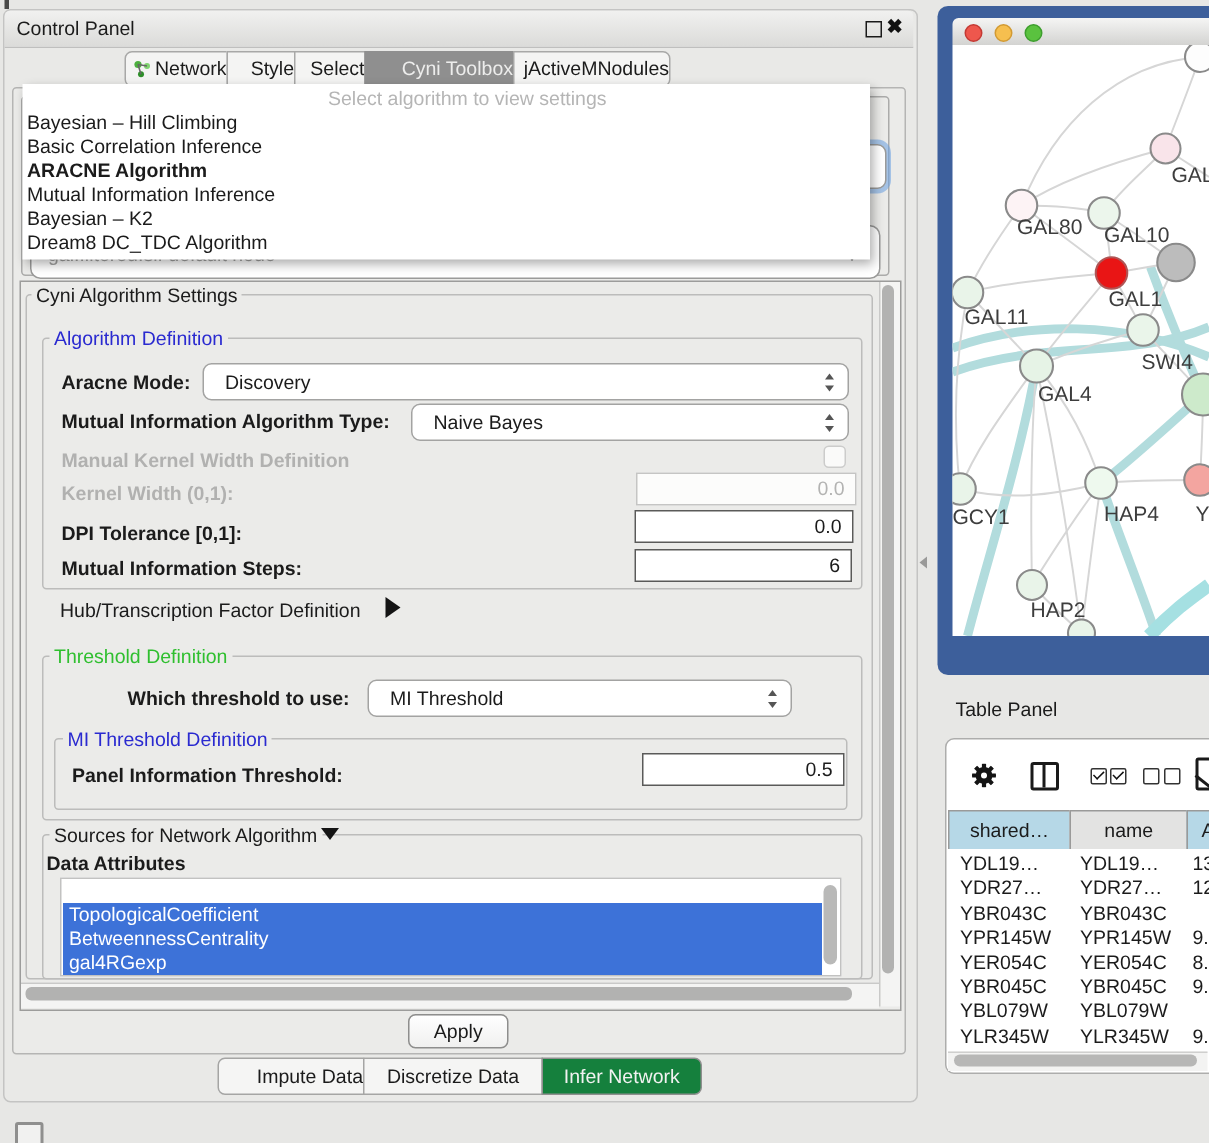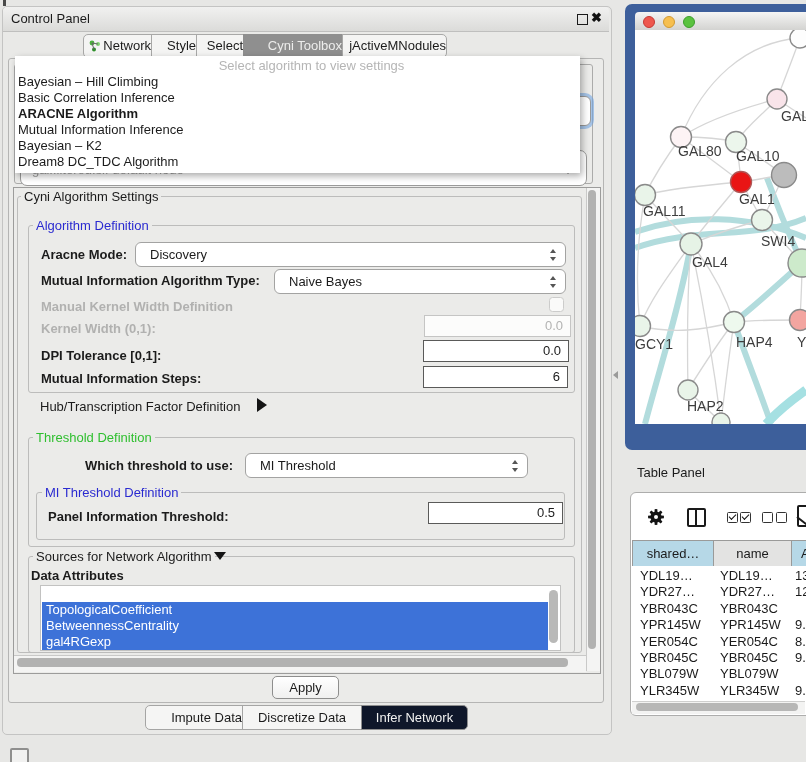--- a/index.html
+++ b/index.html
@@ -38,21 +38,21 @@
   .field{background:#fff;border:1.5px solid #5a5a59;height:20px;line-height:20px;text-align:right;padding-right:7px;}
   .field.dis{border:1px solid #c5c5c4;background:#fcfcfb;color:#b3b3b2;}
   .checkbox{left:549px;top:297px;width:13px;height:13px;border:1.5px solid #cccccb;border-radius:3.5px;background:#fafaf9;}
   .tri-right{width:0;height:0;border-left:9px solid #141414;border-top:6px solid transparent;border-bottom:6px solid transparent;}
   .tri-down{width:0;height:0;border-top:8px solid #141414;border-left:6px solid transparent;border-right:6px solid transparent;}
   .listbox{left:40px;top:585px;width:519px;height:64px;background:#fff;border:1px solid #c2c2c1;}
   .listrow{position:absolute;left:1px;width:502px;height:16px;line-height:16px;color:#fff;padding-left:4px;}
   .list-vthumb{left:549px;top:590px;width:9px;height:53px;background:#b9b9b8;border-radius:4.5px;}
   .apply{left:272px;top:676px;width:65px;height:21px;background:linear-gradient(#ffffff,#f0f0ef);border:1px solid #8e8e8d;border-radius:5px;text-align:center;line-height:21px;}
   .btabseg{top:705px;height:23px;border:1px solid #a5a5a4;background:#f5f5f4;line-height:23px;text-align:center;}
-  .btabseg.sel{background:#0f172a;color:#f2f2f1;border-color:#8f8f8f;}
+  .btabseg.sel{background:#15803d;color:#f2f2f1;border-color:#8f8f8f;}
   .net-frame{left:625px;top:4px;width:181px;height:446px;background:#3d5f9b;border-radius:7px 0 0 7px;}
   .net-titlebar{left:635px;top:12px;width:171px;height:18px;background:linear-gradient(#f5f5f4,#d3d3d1);border-radius:4px 0 0 0;}
   .light{top:16px;width:10px;height:10px;border-radius:50%;}
   .net-canvas{left:635px;top:30px;width:171px;height:394px;background:#fff;}
   .tp-title{left:637px;top:463px;}
   .table-window{left:630px;top:492px;width:180px;height:222px;background:#fff;border:1px solid #adadac;border-radius:6px;}
   .col-icon{left:687px;top:508px;width:15px;height:15px;border:2px solid #1a1a1a;border-radius:2px;}
   .col-icon:before{content:"";position:absolute;left:6px;top:0;width:2px;height:15px;background:#1a1a1a;}
   .cb{width:9px;height:9px;border:1.5px solid #333;border-radius:1.5px;background:#fff;}
   .cb .mk{position:absolute;left:1px;top:1px;width:6px;height:3px;border-left:1.5px solid #111;border-bottom:1.5px solid #111;transform:rotate(-45deg);font-size:0;}

